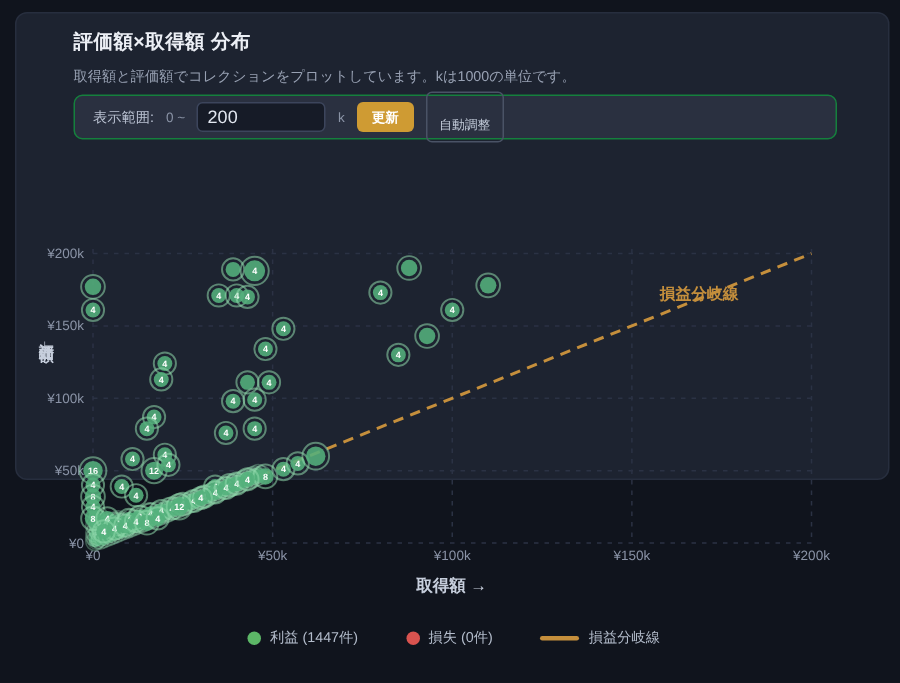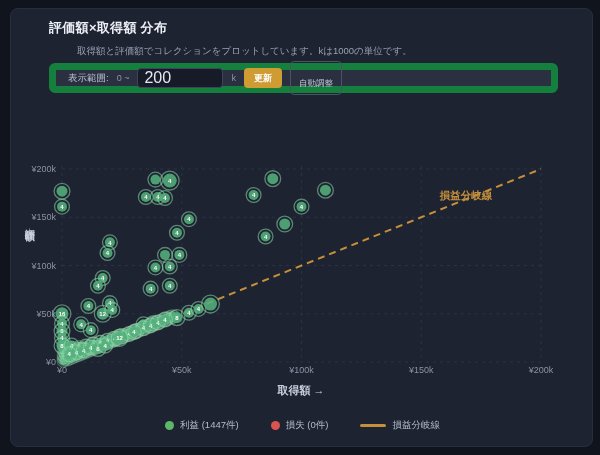--- a/index.html
+++ b/index.html
@@ -1,24 +1,24 @@
 <!DOCTYPE html>
 <html><head>
 <meta charset="utf-8">
 <style>
   html,body{margin:0;padding:0;background:#10141d;}
   *{box-sizing:border-box;font-family:"Liberation Sans","DejaVu Sans",sans-serif;}
   .stage{position:relative;width:600px;height:455px;background:#10141d;overflow:hidden;}
-  .card{position:absolute;left:10px;top:8px;width:583px;height:439px;background:#1d2330;border:1px solid #272e3e;border-radius:8px;}
+  .card{position:absolute;left:10px;top:8px;width:583px;height:312px;background:#1d2330;border:1px solid #272e3e;border-radius:8px;}
   .title{position:absolute;left:38px;top:10px;font-size:13px;font-weight:bold;color:#eceff5;letter-spacing:.3px;}
-  .subtitle{position:absolute;left:38px;top:36px;font-size:9.5px;color:#98a1b3;margin-left:28px;}
-  .controls{position:absolute;left:38px;top:54px;width:509px;height:30px;background:#2a3040;border:7px solid #15803d;border-radius:6px;display:flex;align-items:center;padding:0 12px;gap:8px;}
+  .subtitle{position:absolute;left:38px;top:36px;font-size:9.5px;color:#98a1b3;}
+  .controls{position:absolute;left:38px;top:54px;width:509px;height:30px;background:#2a3040;border:1px solid #15803d;border-radius:6px;display:flex;align-items:center;padding:0 12px;gap:8px;}
   .ctl-label{font-size:9.5px;color:#b9c1d1;}
   .ctl-from{font-size:9px;color:#8a93a6;}
-  .range-input{width:86px;height:20px;background:#161b27;border:1px solid #3c455c;border-radius:4px;color:#e2e7f0;font-size:16px;padding:0 6px;outline:none;}
+  .range-input{width:86px;height:20px;background:#161b27;border:1px solid #3c455c;border-radius:4px;color:#e2e7f0;font-size:12px;padding:0 6px;outline:none;}
   .ctl-unit{font-size:9px;color:#8a93a6;}
   .btn-update{height:20px;padding:0 10px;background:#cf9b33;border:none;border-radius:4px;color:#ffffff;font-size:9px;font-weight:bold;cursor:pointer;}
   .btn-auto{height:20px;padding:16px 8px;background:transparent;border:1px solid #4a5366;border-radius:4px;color:#c4ccda;font-size:8.5px;cursor:pointer;}
   .chart-wrap{position:absolute;left:0;top:137px;width:583px;height:270px;}
   .y-axis-title{position:absolute;left:13px;top:212px;display:flex;flex-direction:column;align-items:center;color:#c7cfdd;font-size:10px;font-weight:bold;line-height:1.15;}
   .y-axis-title .vtext{writing-mode:vertical-rl;text-orientation:upright;letter-spacing:1px;}
   .y-axis-title .arrow{font-size:10px;margin-top:1px;}
   .legend{position:absolute;left:0;top:410px;width:583px;display:flex;justify-content:center;align-items:center;gap:32px;}
   .legend-item{display:flex;align-items:center;gap:6px;font-size:9.5px;color:#b3bccb;cursor:default;}
   .legend-dot{width:9px;height:9px;border-radius:50%;}

